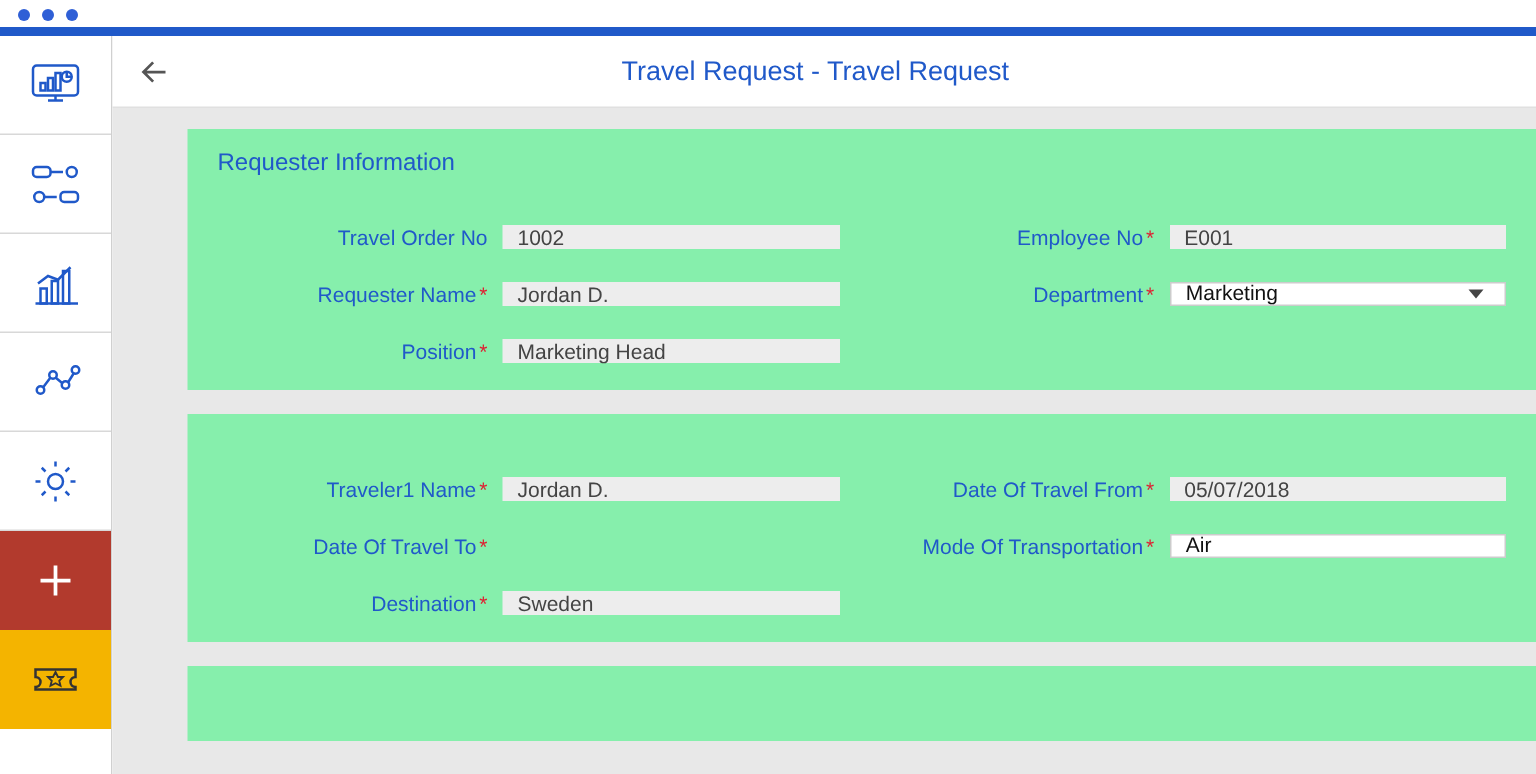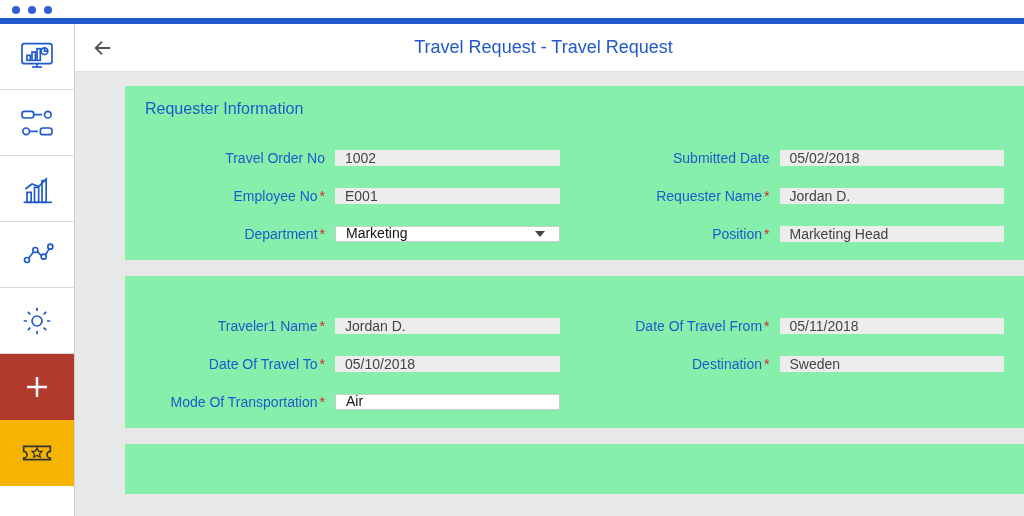--- a/index.html
+++ b/index.html
@@ -227,26 +227,20 @@
       <section class="panel">
         <div class="panel-title">Requester Information</div>
         <div class="form-grid">
           <div class="form-row">
             <div class="form-label"><span>Travel Order No</span></div>
             <div class="form-control">
                 <span>1002</span>
               </div>
           </div>
           <div class="form-row">
-            <div class="form-label"><span>Submitted Date</span></div>
-            <div class="form-control">
-                <span>05/02/2018</span>
-              </div>
-          </div>
-          <div class="form-row">
             <div class="form-label"><span>Employee No</span><span class="req">*</span></div>
             <div class="form-control">
                 <span>E001</span>
               </div>
           </div>
           <div class="form-row">
             <div class="form-label"><span>Requester Name</span><span class="req">*</span></div>
             <div class="form-control">
                 <span>Jordan D.</span>
               </div>
@@ -270,41 +264,38 @@
         <div class="form-grid">
           <div class="form-row">
             <div class="form-label"><span>Traveler1 Name</span><span class="req">*</span></div>
             <div class="form-control">
                 <span>Jordan D.</span>
               </div>
           </div>
           <div class="form-row">
             <div class="form-label"><span>Date Of Travel From</span><span class="req">*</span></div>
             <div class="form-control">
-                <span>05/11/2018</span>
+                <span>05/07/2018</span>
               </div>
           </div>
           <div class="form-row">
             <div class="form-label"><span>Date Of Travel To</span><span class="req">*</span></div>
-            <div class="form-control">
-                <span>05/10/2018</span>
-              </div>
-          </div>
-          <div class="form-row">
-            <div class="form-label"><span>Destination</span><span class="req">*</span></div>
-            <div class="form-control">
-                <span>Sweden</span>
-              </div>
           </div>
           <div class="form-row">
             <div class="form-label"><span>Mode Of Transportation</span><span class="req">*</span></div>
             <div class="form-control white">
                 <span>Air</span>
               </div>
           </div>
+          <div class="form-row">
+            <div class="form-label"><span>Destination</span><span class="req">*</span></div>
+            <div class="form-control">
+                <span>Sweden</span>
+              </div>
+          </div>
         </div>
       </section>
 
       <section class="panel" style="padding-bottom:40px;">
         
       </section>
 
     </div>
   </main>
 

